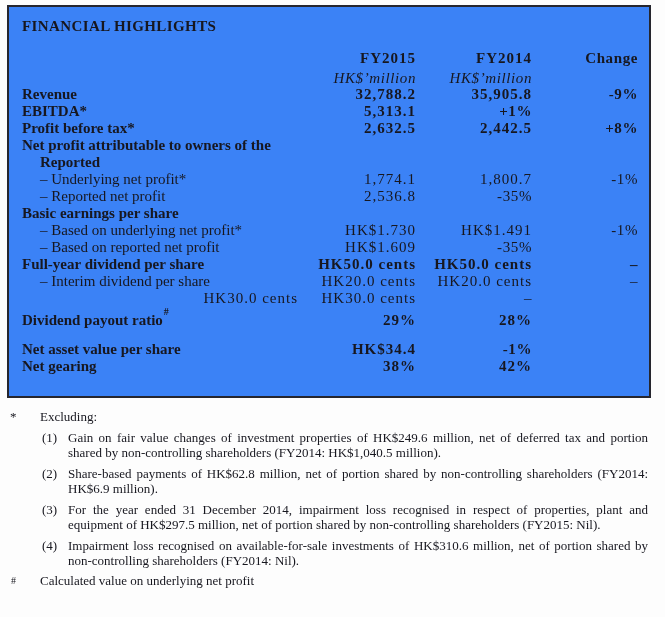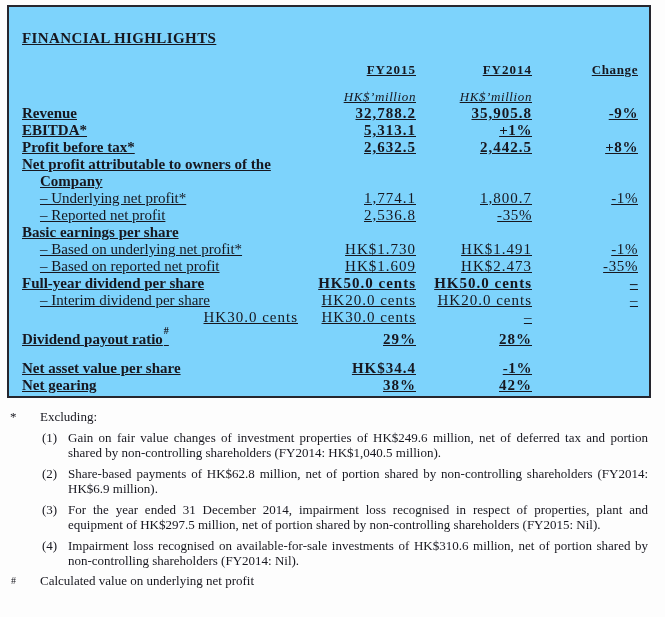--- a/index.html
+++ b/index.html
@@ -8,34 +8,33 @@
     background:#fdfdfd;
     font-family:"Liberation Serif","DejaVu Serif",serif;
     color:#17171f;
     position:relative;
     overflow:hidden;
   }
   .box {
     position:absolute; left:7px; top:5px;
     width:644px; height:393px;
     border:2px solid #26262e;
-    padding:20px 11px 0 13px;
-    background:#7dd3fc;
-    text-decoration:underline;
+    padding:8px 11px 0 13px;
+    background:#3b82f6;
   }
   .title {
     font-weight:bold; font-size:15px; letter-spacing:0.4px;
     line-height:18px; margin-top:2px;
   }
   .grid-row {
     display:grid;
     grid-template-columns:1fr 118px 116px 106px;
     align-items:baseline;
   }
-  .thead-row { line-height:16px; font-size:13px; margin-top:11px; }
+  .thead-row { line-height:16px; font-size:15px; margin-top:4px; }
   .thead { margin-top:15px; }
   .rows { margin-top:0; }
   .trow { line-height:17px; height:17px; font-size:15px; }
   .cell-label { white-space:nowrap; overflow:hidden; }
   .cell-val { text-align:right; letter-spacing:1px; white-space:nowrap; }
   .cell-change { text-align:right; letter-spacing:0.6px; white-space:nowrap; }
   .b { font-weight:bold; }
   .it { font-style:italic; letter-spacing:0.6px; }
   .ind { padding-left:18px; }
   .spacer { height:17px; }
@@ -95,21 +94,21 @@
     </div>
 
     <div class="grid-row trow b">
       <div class="cell-label">Net profit attributable to owners of the</div>
       <div class="cell-val"></div>
       <div class="cell-val"></div>
       <div class="cell-change"></div>
     </div>
 
     <div class="grid-row trow b">
-      <div class="cell-label ind">Company</div>
+      <div class="cell-label ind">Reported</div>
       <div class="cell-val"></div>
       <div class="cell-val"></div>
       <div class="cell-change"></div>
     </div>
 
     <div class="grid-row trow">
       <div class="cell-label ind">– Underlying net profit*</div>
       <div class="cell-val">1,774.1</div>
       <div class="cell-val">1,800.7</div>
       <div class="cell-change">-1%</div>
@@ -131,21 +130,20 @@
     <div class="grid-row trow">
       <div class="cell-label ind">– Based on underlying net profit*</div>
       <div class="cell-val">HK$1.730</div>
       <div class="cell-val">HK$1.491</div>
       <div class="cell-change">-1%</div>
     </div>
 
     <div class="grid-row trow">
       <div class="cell-label ind">– Based on reported net profit</div>
       <div class="cell-val">HK$1.609</div>
-      <div class="cell-val">HK$2.473</div>
       <div class="cell-change">-35%</div>
     </div>
 
     <div class="grid-row trow b">
       <div class="cell-label">Full-year dividend per share</div>
       <div class="cell-val">HK50.0 cents</div>
       <div class="cell-val">HK50.0 cents</div>
       <div class="cell-change">–</div>
     </div>
 

